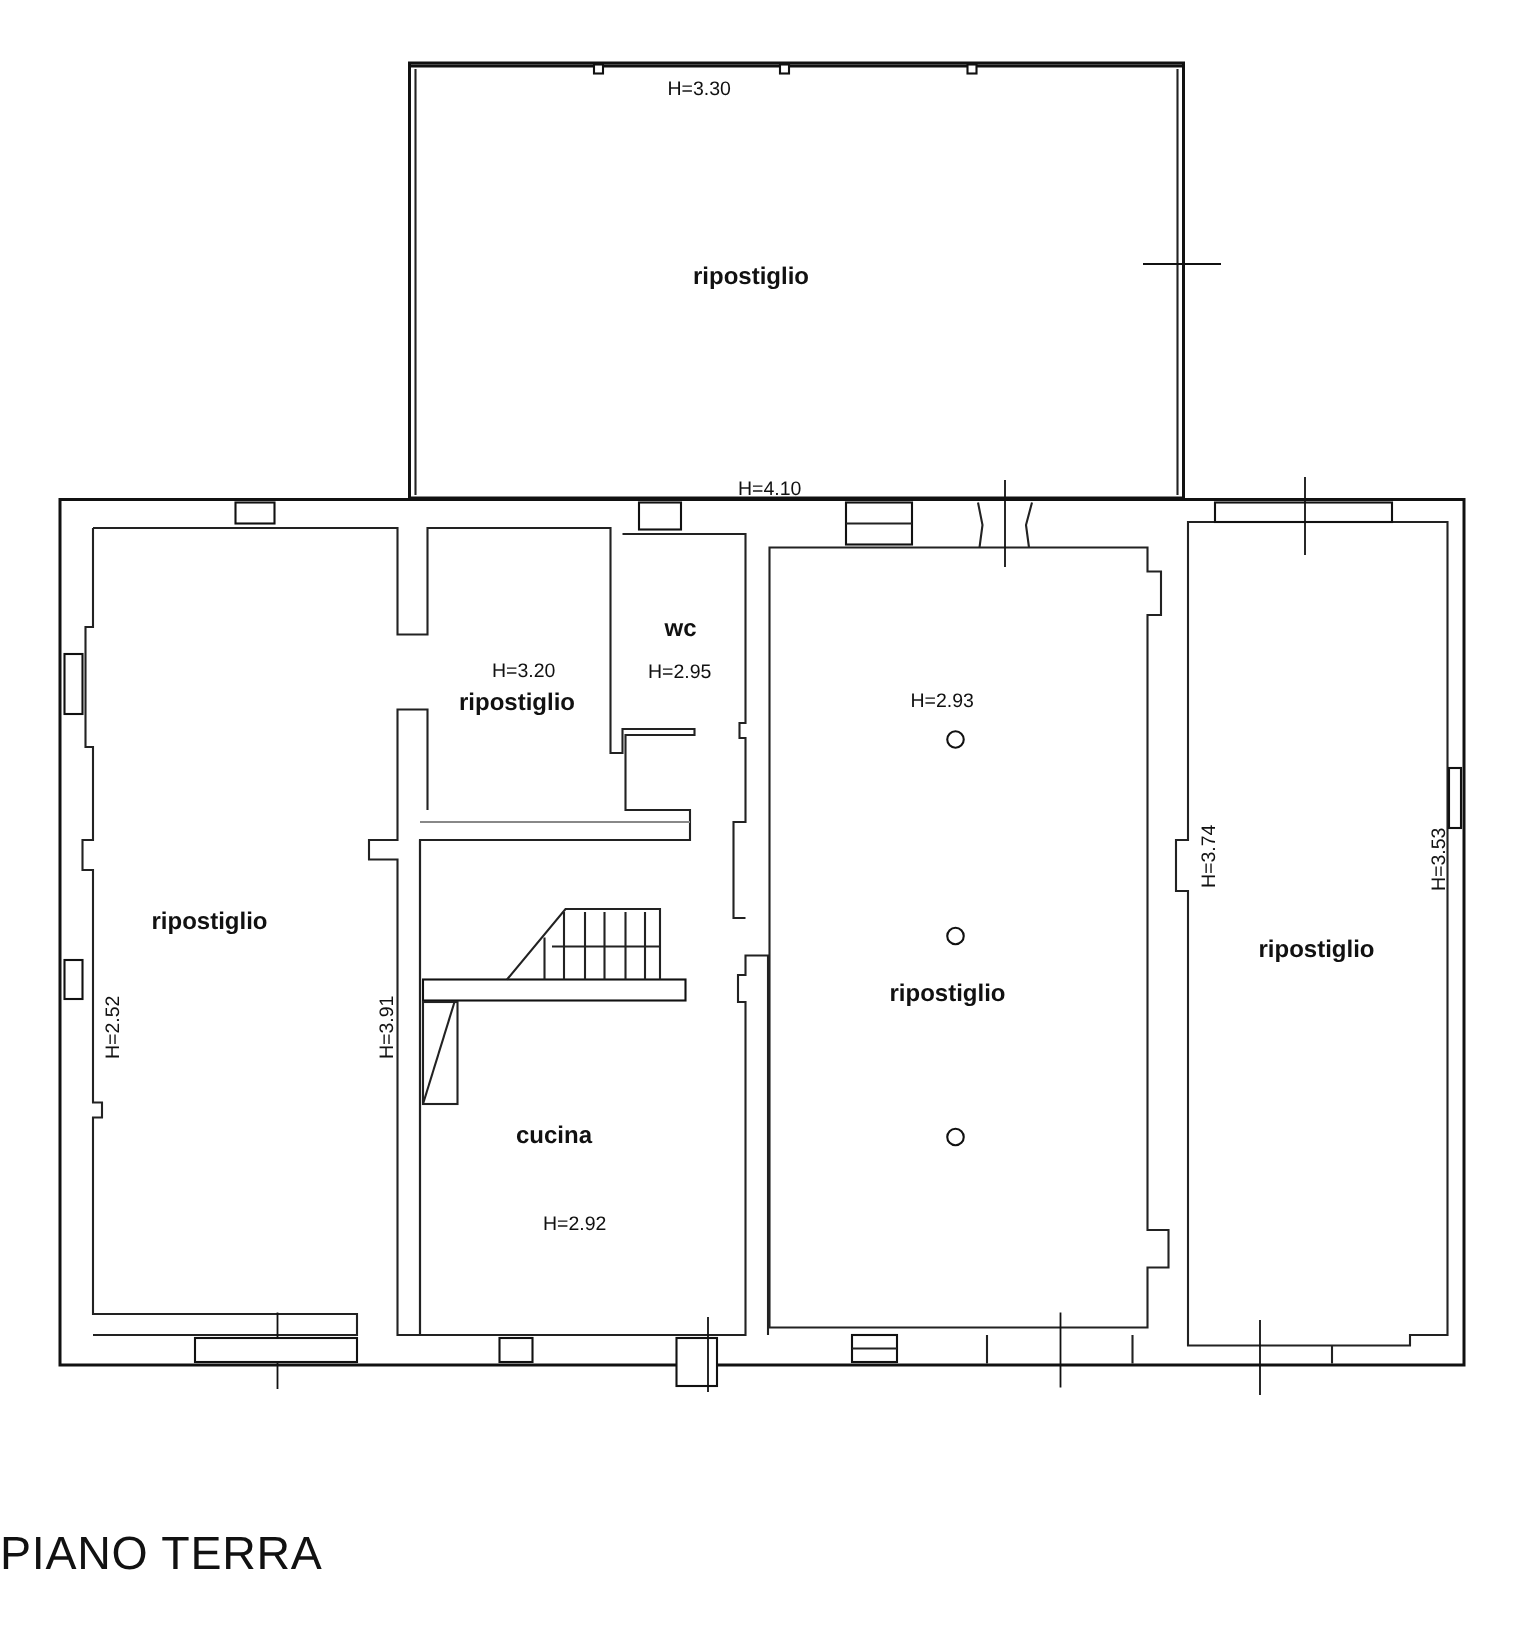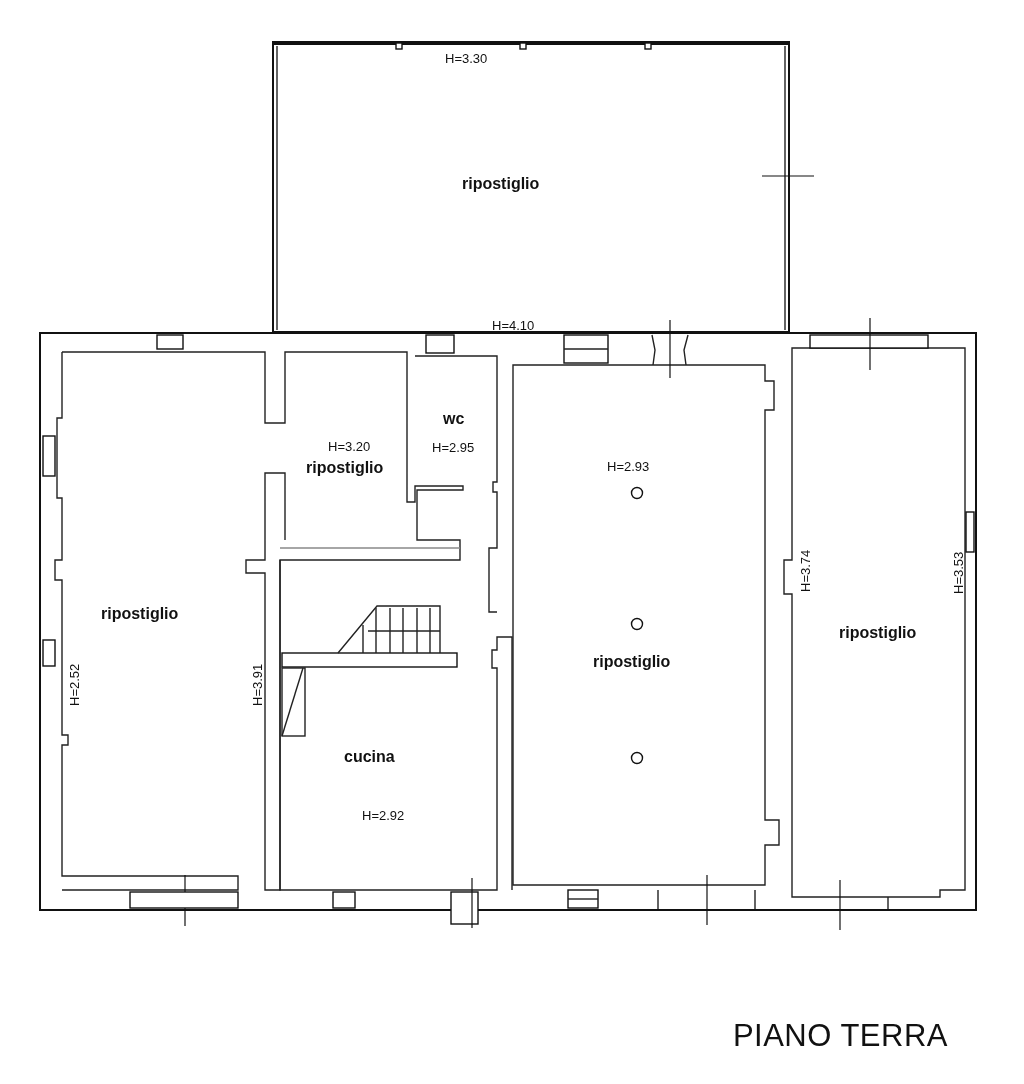--- a/index.html
+++ b/index.html
@@ -6,21 +6,21 @@
   body { width: 1024px; height: 1084px; position: relative; overflow: hidden; font-family: "Liberation Sans", sans-serif; }
   svg.plan { position: absolute; left: 0; top: 0; }
   .wall { fill: none; stroke: #111; stroke-width: 2; }
   .wall-thin { fill: none; stroke: #222; stroke-width: 1.4; }
   .wall-grey { fill: none; stroke: #888; stroke-width: 1.4; }
   .win { fill: #fff; stroke: #111; stroke-width: 1.4; }
   .axis { stroke: #111; stroke-width: 1.2; }
   .lbl-room { font-family: "Liberation Sans", sans-serif; font-weight: bold; font-size: 16px; fill: #111; }
   .lbl-h { font-family: "Liberation Sans", sans-serif; font-size: 13px; fill: #111; }
   .col { fill: #fff; stroke: #111; stroke-width: 1.4; }
-  .title { position: absolute; left: 0; width: 948px; top: 1018px; text-align: right; font-family: "Liberation Sans", sans-serif; font-size: 31px; color: #111; letter-spacing: 0.5px; }
+  .title { position: absolute; left: 0; width: 948px; top: 1018px; text-align: left; font-family: "Liberation Sans", sans-serif; font-size: 31px; color: #111; letter-spacing: 0.5px; }
 </style>
 </head>
 <body>
 
 <svg class="plan" width="1024" height="1010" viewBox="0 0 1024 1010">
 
   <g>
     <rect class="wall" x="273" y="42" width="516" height="290"></rect>
     <line class="wall-thin" x1="277" y1="46" x2="277" y2="330"></line>
     <line class="wall-thin" x1="785" y1="46" x2="785" y2="330"></line>

